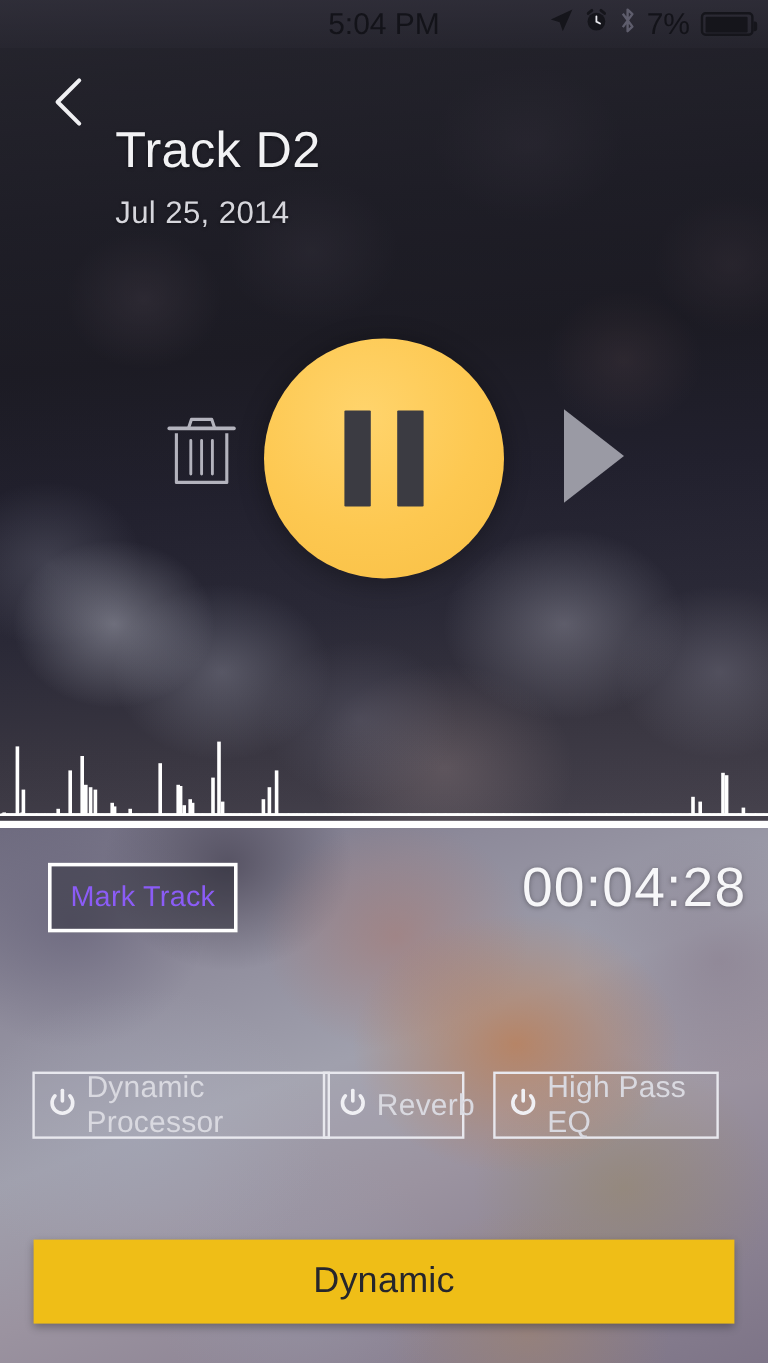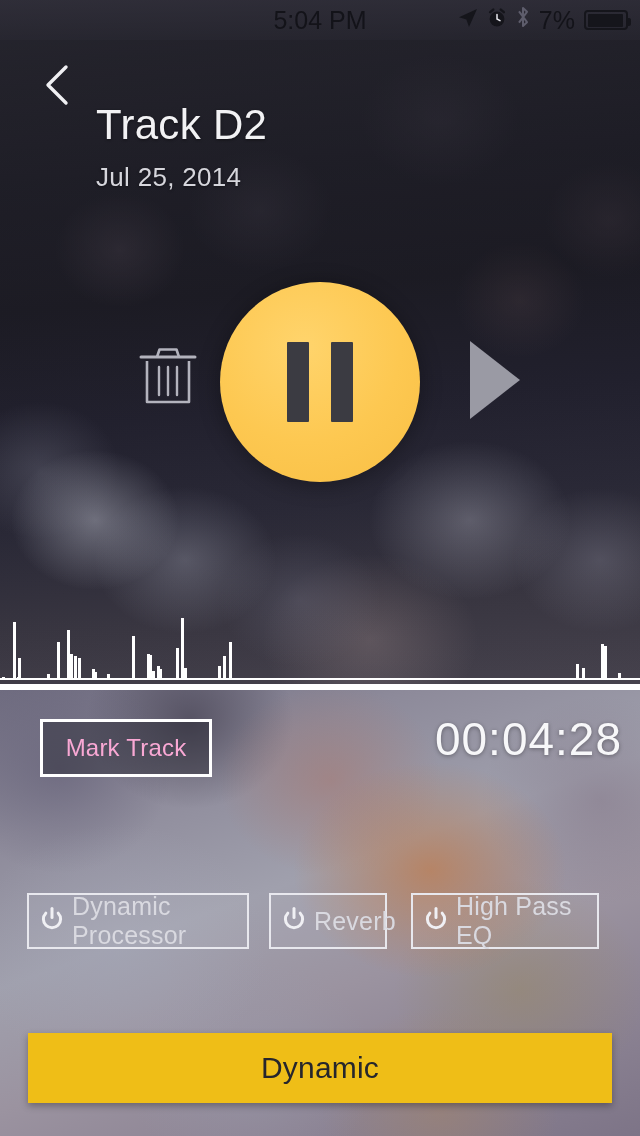--- a/index.html
+++ b/index.html
@@ -112,39 +112,39 @@
 
   
   .wave{ position:absolute; left:0; top:570px; width:640px; height:120px; z-index:16; }
   .wave .bars{ position:absolute; left:0; bottom:10px; width:640px; height:110px; }
   .wave .bar{ position:absolute; bottom:0; width:3px; background:#ffffff; }
   .wave .baseline{ position:absolute; left:0; bottom:0; width:640px; height:6px; background:#ffffff; }
 
   
   .markrow{ position:absolute; left:0; top:712px; width:640px; height:80px; z-index:18; }
   .marktrack{
-    position:absolute; left:40px; top:7px; width:172px; height:58px;
+    position:absolute; left:40px; top:7px; width:158px; height:58px;
     border:3px solid #ffffff; background:rgba(32,31,40,.42);
     display:flex; align-items:center; justify-content:center;
-    color:#f9a8d4; font-size:24px; letter-spacing:.2px; cursor:pointer;
+    color:#8b5cf6; font-size:24px; letter-spacing:.2px; cursor:pointer;
   }
   .timer{
     position:absolute; right:18px; top:0px; font-size:46px; color:#f7f7f9; font-weight:300;
     letter-spacing:1px; text-shadow:0 1px 4px rgba(0,0,0,.35);
   }
 
   
   .fxrow{ position:absolute; left:0; top:893px; width:640px; height:56px; display:flex; z-index:18; }
   .fx{
     height:56px; border:2px solid #e8e8ee; background:rgba(255,255,255,.06);
     display:flex; align-items:center; gap:9px; padding:0 12px; cursor:pointer;
   }
   .fx .pw{ flex:0 0 auto; }
   .fx .lbl{ font-size:25px; color:#d9d9e0; font-weight:300; letter-spacing:.2px; }
-  #fx0{ position:absolute; left:27px; width:222px; }
+  #fx0{ position:absolute; left:27px; width:248px; }
   #fx1{ position:absolute; left:269px; width:118px; }
   #fx2{ position:absolute; left:411px; width:188px; }
 
   
   .publish{
     position:absolute; left:28px; top:1033px; width:584px; height:70px;
     background:#efbe17; border:none; color:#26262c; font-size:30px; letter-spacing:.2px;
     display:flex; align-items:center; justify-content:center; cursor:pointer;
     box-shadow:0 3px 7px rgba(0,0,0,.30);
   }

